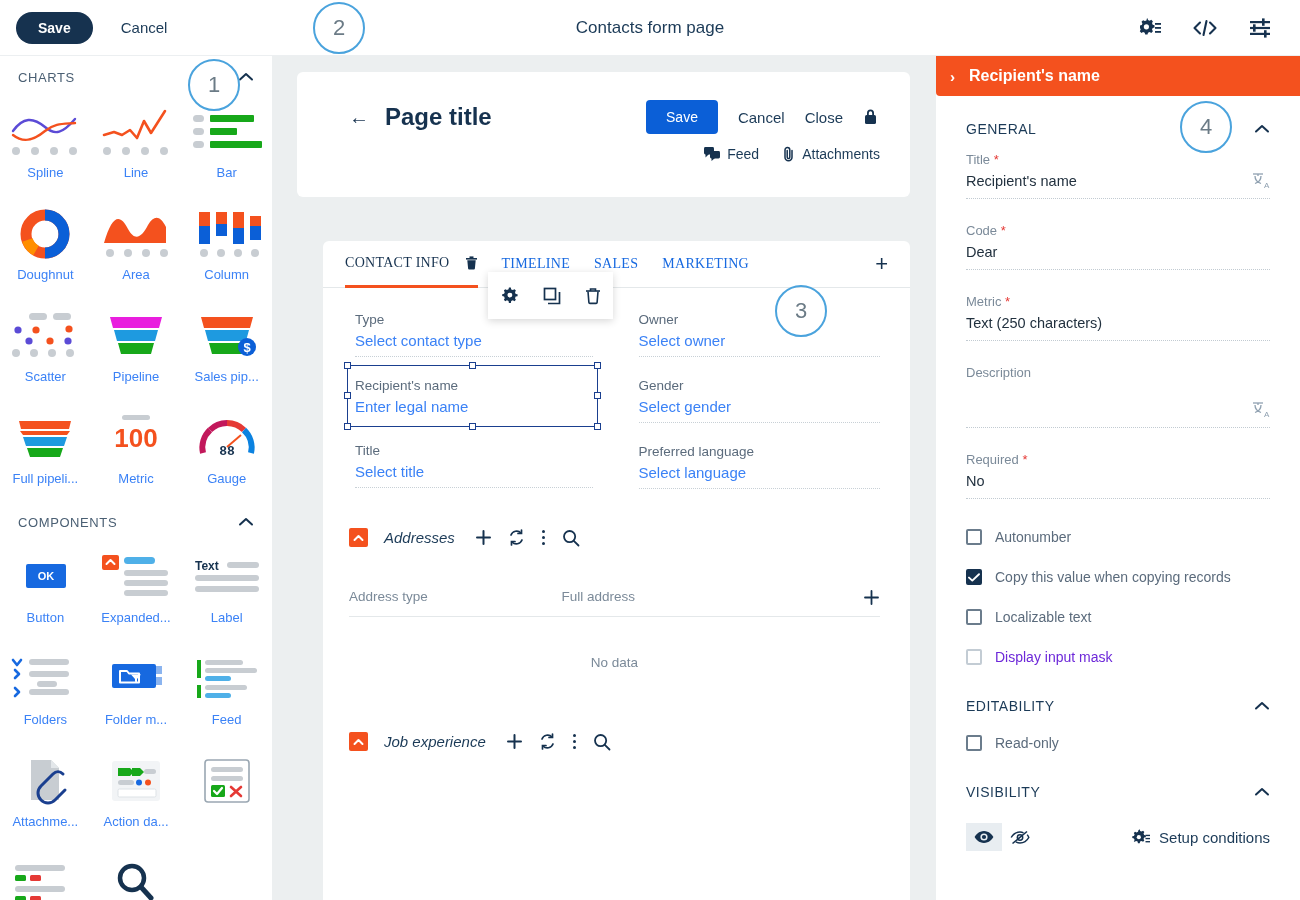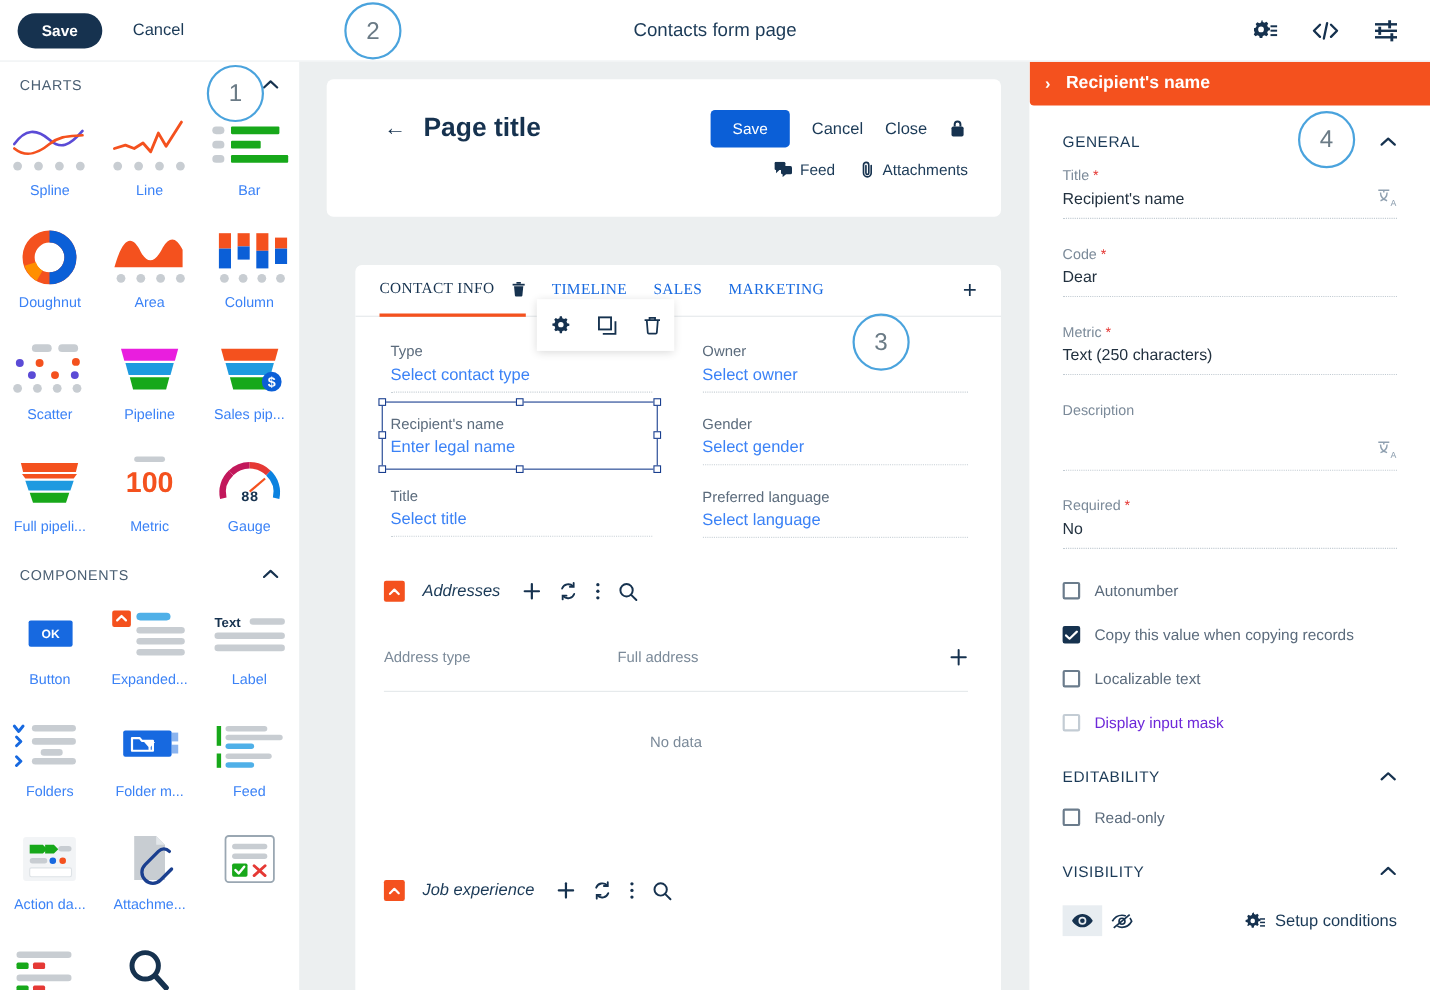--- a/index.html
+++ b/index.html
@@ -125,21 +125,21 @@
 
   .detail-block { padding:0 30px 0 26px; margin-top:22px; }
   .detail-head { display:flex; align-items:center; gap:16px;font-style:italic; }
   .det-toggle {
     width:19px; height:19px; background:#f4511e; color:#fff; border-radius:2px;
     display:flex; align-items:center; justify-content:center; font-size:11px; cursor:pointer;
   }
   .det-title { font-size:15px; color:#1b3a57; margin-right:4px; }
   .det-ic { cursor:pointer; color:#16324f; display:flex; align-items:center; }
   .det-table { margin-top:42px; }
-  .det-thead { display:flex; align-items:center; border-bottom:1px solid #e4e8ea; padding-bottom:22px; }
+  .det-thead { display:flex; align-items:flex-start; border-bottom:1px solid #e4e8ea; padding-bottom:10px; }
   .det-th { font-size:13.5px; color:#7b8a99; }
   .det-nodata { text-align:center; font-size:13.5px; color:#7b8a99; padding:38px 0 0 0; }
 
   
   .rightpanel {
     position:absolute; left:936px; top:56px; width:364px; height:844px;
     background:#fff; overflow:hidden;
   }
   .rp-header {
     height:40px; background:#f4511e; color:#fff; display:flex; align-items:center;
@@ -500,42 +500,42 @@
           <rect x="16" y="31" width="42" height="5" rx="2.5" fill="#c8cdd2"></rect>
           <rect x="16" y="39" width="26" height="5" rx="2.5" fill="#4fb0e8"></rect>
         </svg>
       </span>
       <span class="sb-label">Feed</span>
     </div>
 
     <div class="sb-item">
       <span class="sb-ico">
         <svg width="76" height="50" viewBox="0 0 76 50">
+          <path d="M24 4h20l8 8v32H24z" fill="#c8cdd2"></path>
+          <path d="M44 4v8h8z" fill="#e3e7ea"></path>
+          <path d="M56 18c-3-3-7-3-10 0L34 30c-4 4-4 10 0 14s10 4 14 0l10-10" fill="none" stroke="#1a3f8f" stroke-width="3" stroke-linecap="round"></path>
+        </svg>
+      </span>
+      <span class="sb-label">Attachme...</span>
+    </div>
+
+    <div class="sb-item">
+      <span class="sb-ico">
+        <svg width="76" height="50" viewBox="0 0 76 50">
           <rect x="14" y="5" width="48" height="40" rx="3" fill="#f2f4f6"></rect>
           <polygon points="20,12 32,12 36,16 32,20 20,20" fill="#17a81a"></polygon>
           <polygon points="34,12 42,12 46,16 42,20 34,20" fill="#17a81a"></polygon>
           <rect x="46" y="13" width="12" height="5" rx="2.5" fill="#c8cdd2"></rect>
           <rect x="20" y="24" width="16" height="5" rx="2.5" fill="#c8cdd2"></rect>
           <circle cx="41" cy="26.5" r="3" fill="#1769e0"></circle>
             <circle cx="50" cy="26.5" r="3" fill="#f4511e"></circle>
           <rect x="20" y="33" width="38" height="8" rx="1.5" fill="#fff" stroke="#dde2e6"></rect>
         </svg>
       </span>
       <span class="sb-label">Action da...</span>
-    </div>
-
-    <div class="sb-item">
-      <span class="sb-ico">
-        <svg width="76" height="50" viewBox="0 0 76 50">
-          <path d="M24 4h20l8 8v32H24z" fill="#c8cdd2"></path>
-          <path d="M44 4v8h8z" fill="#e3e7ea"></path>
-          <path d="M56 18c-3-3-7-3-10 0L34 30c-4 4-4 10 0 14s10 4 14 0l10-10" fill="none" stroke="#1a3f8f" stroke-width="3" stroke-linecap="round"></path>
-        </svg>
-      </span>
-      <span class="sb-label">Attachme...</span>
     </div>
 
     <div class="sb-item">
       <span class="sb-ico">
         <svg width="76" height="50" viewBox="0 0 76 50">
           <rect x="16" y="4" width="44" height="42" rx="3" fill="#fff" stroke="#9aa7b2" stroke-width="1.6"></rect>
           <rect x="22" y="11" width="32" height="5" rx="2.5" fill="#c8cdd2"></rect>
           <rect x="22" y="20" width="32" height="5" rx="2.5" fill="#c8cdd2"></rect>
           <rect x="22" y="29" width="14" height="12" rx="1.5" fill="#17a81a"></rect>
           <polyline points="25,35 28,38 33,32" fill="none" stroke="#fff" stroke-width="2.2" stroke-linecap="round" stroke-linejoin="round"></polyline>
@@ -743,21 +743,21 @@
             <svg width="17" height="17" viewBox="0 0 17 17" stroke="#16324f" stroke-width="1.8" stroke-linecap="round">
                 <line x1="8.5" y1="2" x2="8.5" y2="15"></line>
                 <line x1="2" y1="8.5" x2="15" y2="8.5"></line>
               </svg>
           </span>
         </div>
         <div class="det-nodata">No data</div>
       </div>
     </div>
 
-    <div class="detail-block" style="margin-top:118px;">
+    <div class="detail-block" style="margin-top:62px;">
       <div class="detail-head">
         <span class="det-toggle">
           <svg width="11" height="8" viewBox="0 0 11 8" fill="none" stroke="#fff" stroke-width="2" stroke-linecap="round" stroke-linejoin="round">
               <polyline points="1.5,6 5.5,2 9.5,6"></polyline>
             </svg>
         </span>
         <span class="det-title">Job experience</span>
         <span class="det-ic">
           <svg width="17" height="17" viewBox="0 0 17 17" stroke="#16324f" stroke-width="2" stroke-linecap="round">
               <line x1="8.5" y1="2" x2="8.5" y2="15"></line>

